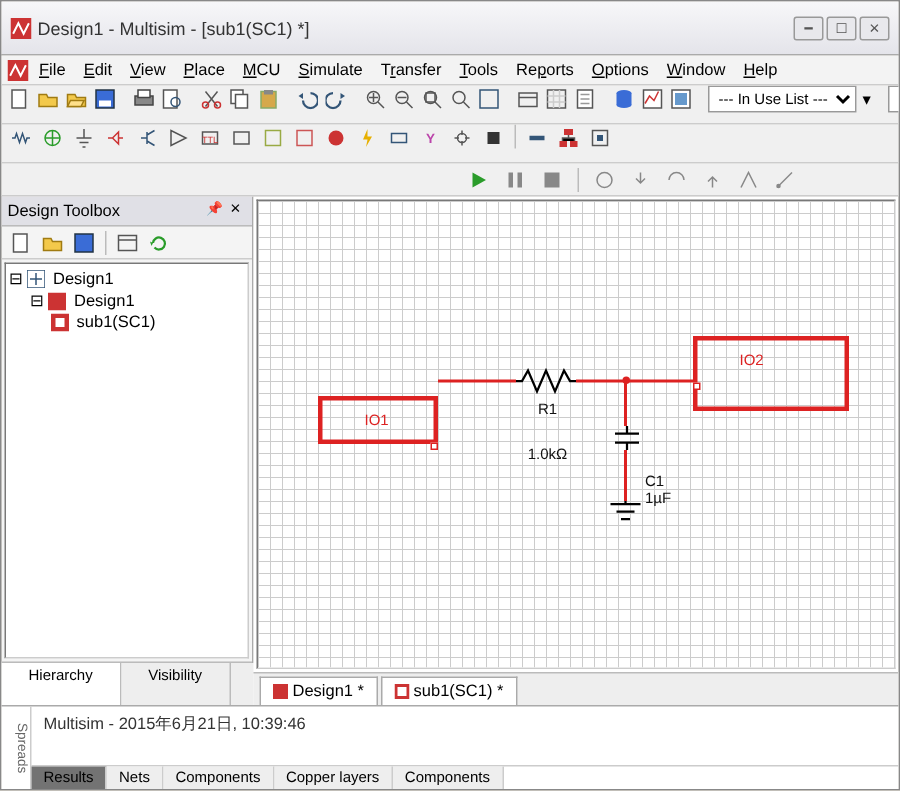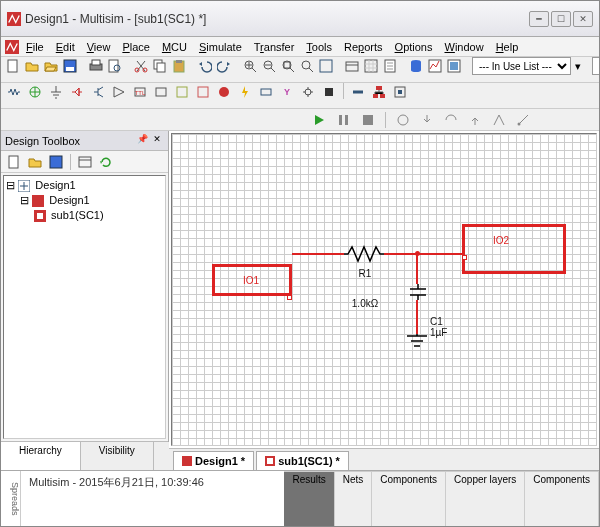--- a/index.html
+++ b/index.html
@@ -45,25 +45,25 @@
   .conn-box { position: absolute; border: 3px solid #d22; background: rgba(255,255,255,0.0); }
   .conn-label { color: #d22; font-size: 10px; font-weight: 500; position: absolute; }
   .conn-dot { width: 5px; height: 5px; border: 1px solid #d22; background: #fff; position: absolute; }
   .wire { position: absolute; background: #d22; }
   .res-body { position: absolute; }
   .cap-body { position: absolute; }
   .sch-label { position: absolute; font-size: 10px; color: #111; text-align: center; margin-top: 36px; }
   .gnd { position: absolute; }
   .node-dot { position: absolute; width: 5px; height: 5px; background: #d22; border-radius: 50%; }
   .doc-tabs { height: 22px; display: flex; align-items: flex-end; padding: 0 4px; gap: 2px; border-top: 1px solid #bbb; background: #eee; }
-  .doc-tab { font-size: 11px; padding: 3px 8px; border: 1px solid #aaa; border-bottom: none; background: #fff; cursor: pointer; display: flex; align-items: center; gap: 3px; font-weight: bold; }
+  .doc-tab { font-size: 11px; padding: 3px 8px; border: 1px solid #aaa; border-bottom: none; background: #fff; cursor: pointer; display: flex; align-items: center; gap: 3px; }
   .doc-tab-icon { width: 10px; height: 10px; }
   .status-area { height: 56px; background: #fff; border-top: 1px solid #aaa; display: flex; }
   .status-left { width: 20px; writing-mode: vertical-rl; font-size: 9px; color: #666; border-right: 1px solid #ccc; text-align: center; }
-  .status-main { flex: 1; display: flex; }
+  .status-main { flex: 1; display: flex; flex-direction: column; }
   .status-msg { flex: 1; padding: 4px 8px; font-size: 11px; color: #333; overflow: auto; }
   .status-tabs { display: flex; border-top: 1px solid #ccc; }
   .status-tab { padding: 2px 8px; font-size: 10px; border-right: 1px solid #ccc; cursor: pointer; background: #eee; }
   .status-tab.active { background: #737373; }
   
   svg { display: block; }
 </style>
 </head>
 <body>
 

